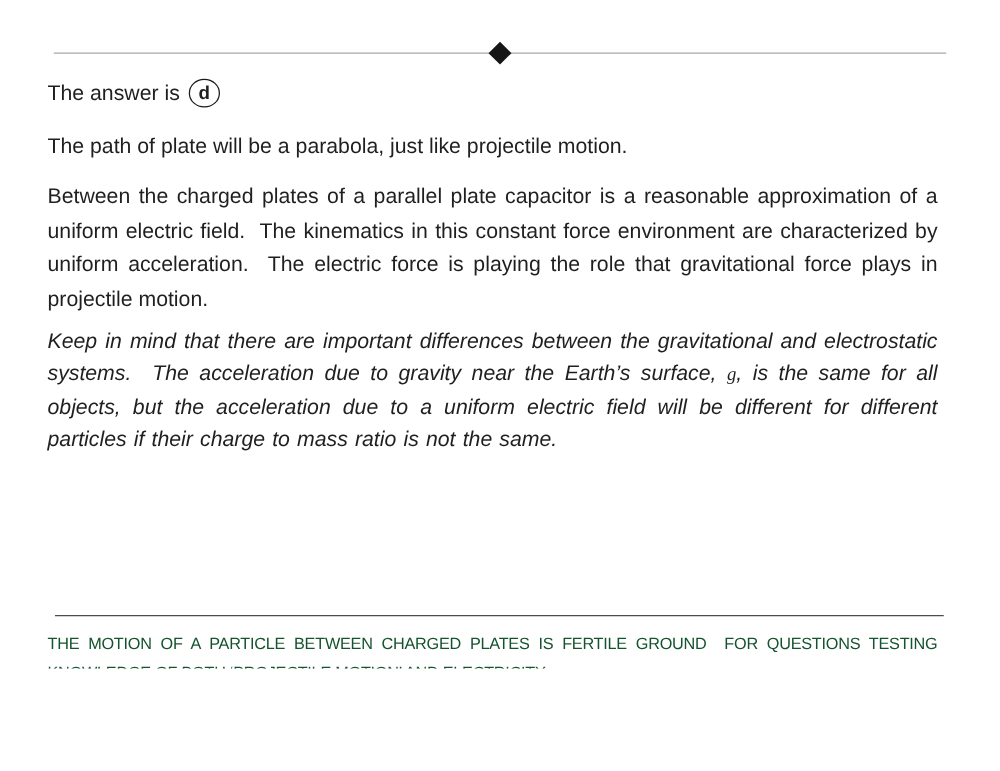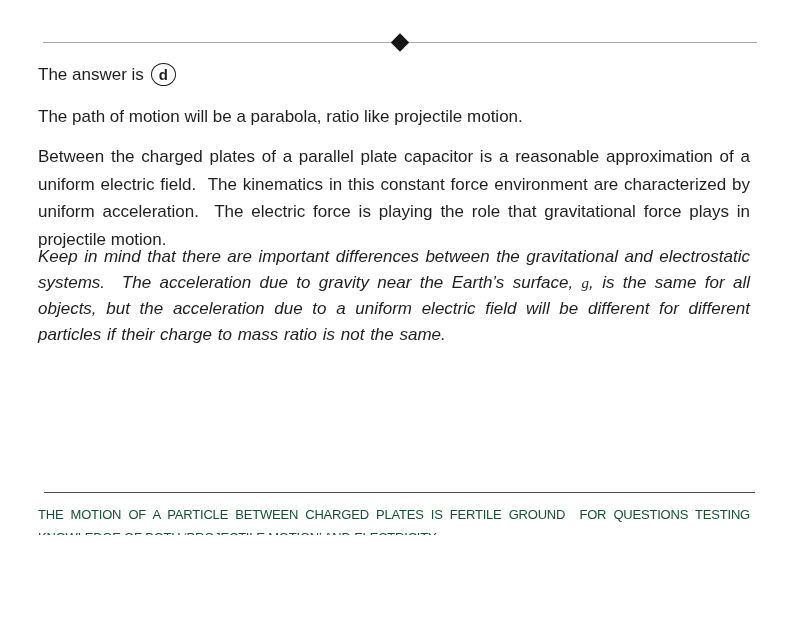--- a/index.html
+++ b/index.html
@@ -61,21 +61,21 @@
     position: absolute;
     left: 38px;
     width: 712px;
     font-size: 17px;
     line-height: 27.5px;
     white-space: pre-wrap;
   }
   .p1 { top: 103px; }
   .p2 { top: 143px; text-align: justify; }
   .p3 {
-    top: 244px;
+    top: 260px;
     text-align: justify;
     font-style: italic;
     line-height: 26px;
     word-spacing: 1px;
   }
   .math-var {
     font-family: "Liberation Serif", "DejaVu Serif", serif;
     font-size: 15px;
   }
 
@@ -113,21 +113,21 @@
 <body>
 
 <div class="page">
 
   <div class="top-rule">
     <span class="diamond"></span>
   </div>
 
   <p class="answer-line"><span>The answer is</span><span class="answer-badge"><span>d</span></span></p>
 
-  <p class="para p1">The path of motion will be a parabola, ratio like projectile motion.</p>
+  <p class="para p1">The path of plate will be a parabola, just like projectile motion.</p>
 
   <p class="para p2">Between the charged plates of a parallel plate capacitor is a reasonable approxima­tion of a uniform electric field.  The kinematics in this constant force environment are characterized by uniform acceleration.  The electric force is playing the role that gravitational force plays in projectile motion.</p>
 
   <p class="para p3"><span>Keep in mind that there are important differences between the gravitational and electrostatic systems.  The acceleration due to gravity near the Earth’s surface, </span><span class="math-var">g</span><span>, is the same for all objects, but the acceleration due to a uniform electric field will be different for different particles if their charge to mass ratio is not the same.</span></p>
 
   <div class="footer-rule"></div>
 
   <p class="footer-note">THE MOTION OF A PARTICLE BETWEEN CHARGED PLATES IS FERTILE GROUND  FOR QUESTIONS TESTING KNOWLEDGE OF BOTH ‘PROJECTILE MOTION’ AND ELECTRICITY.</p>
 
   <p class="copyright">© 2018 J WETZEL</p>

